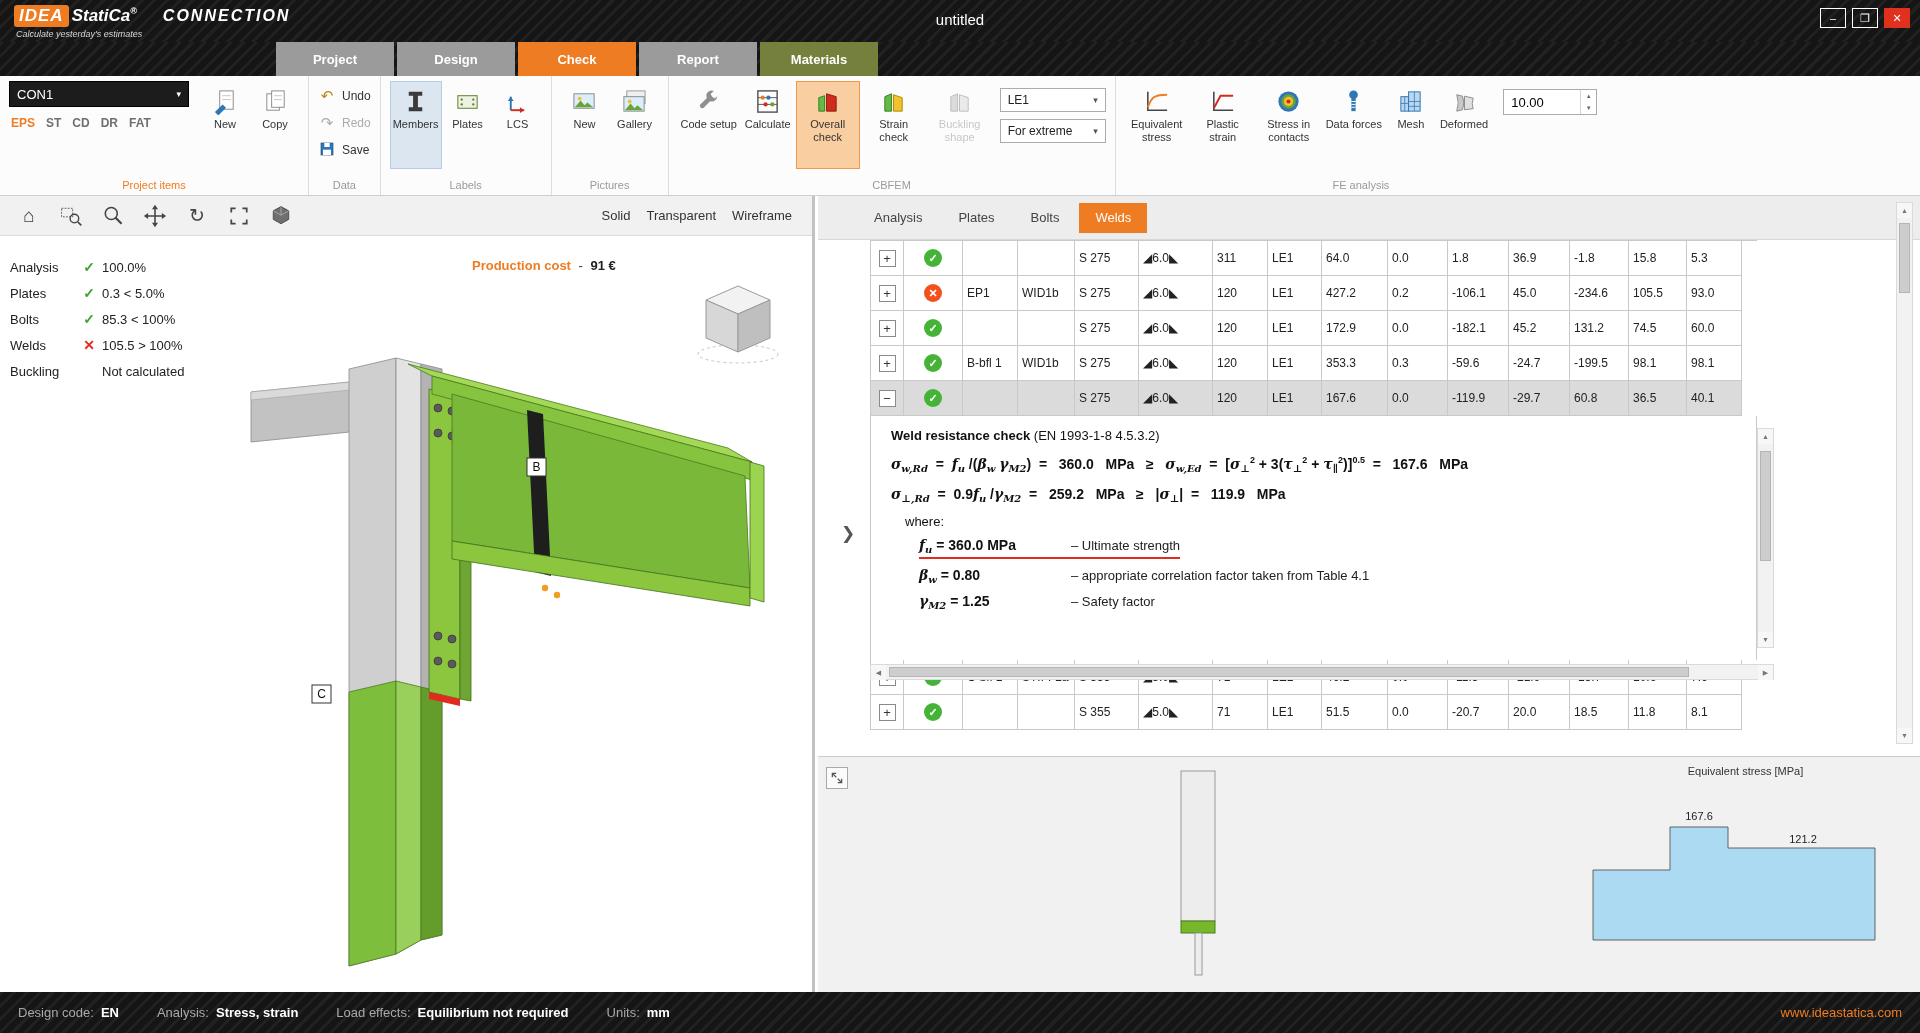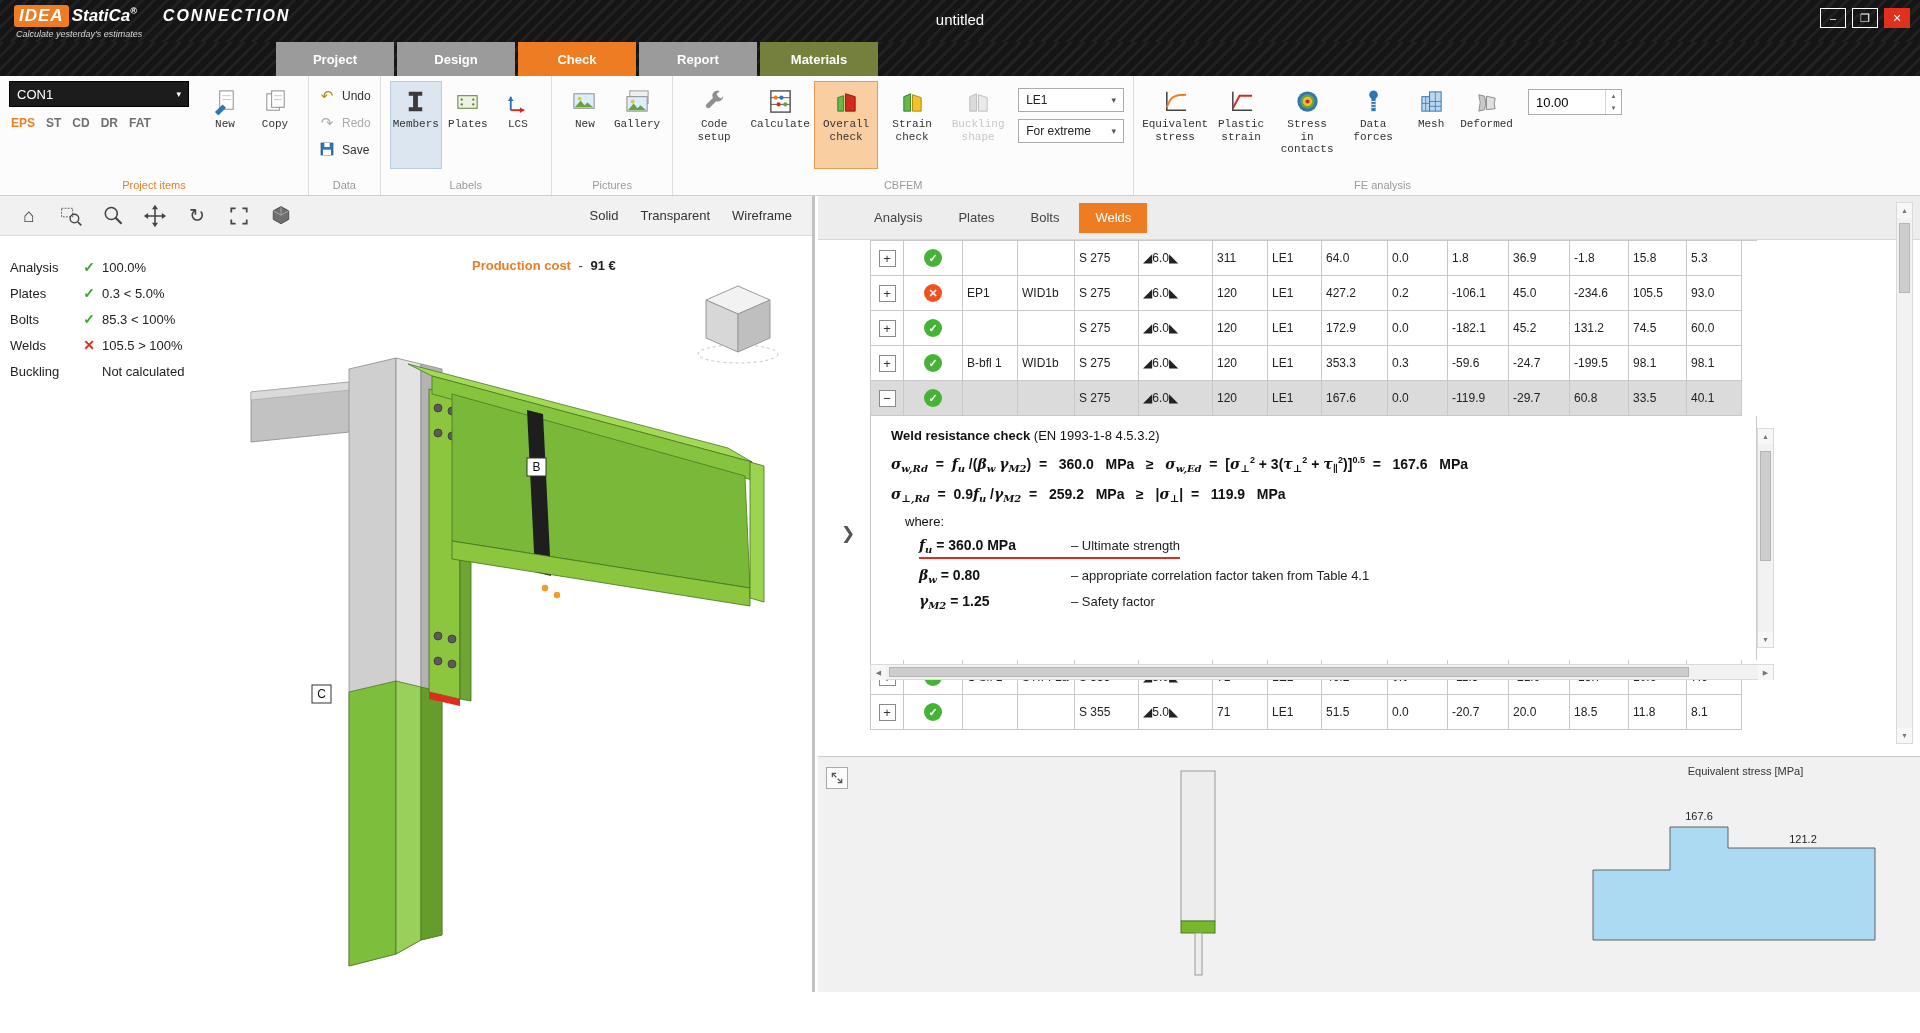--- a/index.html
+++ b/index.html
@@ -30,21 +30,21 @@
 
   
   #ribbon { position:absolute; left:0; top:76px; width:1920px; height:120px; background:#FCFCFC; border-bottom:1px solid #CFCFCF; display:flex; }
   .rgroup { display:flex; flex-direction:column; justify-content:space-between; padding:5px 9px 1px; border-right:1px solid #DEDEDE; }
   .rg-content { display:flex; align-items:flex-start; gap:2px; }
   .rg-label { text-align:center; font-size:11px; color:#9A9A9A; padding:2px 0 3px; }
   .rg-label.orange { color:#EE7C23; }
   .rbtn { display:flex; flex-direction:column; align-items:center; min-width:48px; max-width:64px; padding:5px 2px 2px; background:none; border:1px solid transparent; font-size:11px; color:#333; height:88px; cursor:pointer; font-family:inherit; }
   .rbtn .ric { width:28px; height:28px; display:flex; align-items:center; justify-content:center; }
   .rbtn .ric svg { width:27px; height:27px; }
-  .rbtn .rlabel { margin-top:3px; text-align:center; line-height:1.15;font-family:Liberation Mono, monospace; }
+  .rbtn .rlabel { margin-top:3px; text-align:center; line-height:1.15; }
   .rbtn.on { background:#DCE6F1; border-color:#B8CCE4; }
   .rbtn.on-orange { background:#F9CFA2; border-color:#EE9A4D; }
   .rbtn.dis { color:#ABABAB; filter:grayscale(1) opacity(.65); }
   .pi-col { display:flex; flex-direction:column; gap:9px; margin-right:10px; }
   .combo { display:flex; align-items:center; justify-content:space-between; height:26px; border:1px solid #ABABAB; background:#fff; padding:0 7px; font-size:12px; color:#222; cursor:pointer; }
   .combo .arr { font-size:9px; color:#555; margin-left:8px; }
   .combo.dark { width:180px; background:#1C1C1C; border-color:#000; color:#fff; font-size:13px; }
   .combo.dark .arr { color:#fff; }
   .modes { display:flex; gap:11px; font-size:12px; font-weight:bold; padding-left:2px; }
   .mode { color:#6f6f6f; cursor:pointer; }
@@ -60,21 +60,21 @@
   .spin .val { flex:1; font-size:13px; padding:5px 0 0 7px; }
   .spin .arrows { width:16px; display:flex; flex-direction:column; border-left:1px solid #D5D5D5; }
   .spin .arrows span { flex:1; font-size:6px; color:#666; display:flex; align-items:center; justify-content:center; cursor:pointer; }
 
   
   #viewport { position:absolute; left:0; top:196px; width:815px; height:796px; background:#fff; border-right:3px solid #C2C2C2; }
   #vtoolbar { position:absolute; left:0; top:0; width:100%; height:40px; background:#F1F1F1; border-bottom:1px solid #DBDBDB; display:flex; align-items:center; gap:8px; padding:0 12px; z-index:3; }
   .vtb { width:34px; height:30px; background:none; border:none; display:flex; align-items:center; justify-content:center; cursor:pointer; color:#444; font-size:19px; }
   .vtb svg { width:24px; height:24px; }
   .vmode { background:none; border:none; font-size:13px; color:#333; padding:4px 8px; cursor:pointer; font-family:inherit; }
-  .vmode-wrap { margin-left:auto; display:flex; gap:6px; }
+  .vmode-wrap { margin-left:auto; display:flex; }
   #model-svg { position:absolute; left:0; top:0; z-index:1; }
   #vstatus { position:absolute; left:10px; top:58px; z-index:4; }
   .vs-row { display:flex; align-items:center; height:26px; font-size:13px; color:#222; }
   .vs-name { width:66px; }
   .vs-ico { width:26px; text-align:center; font-weight:bold; font-size:14px; }
   .vs-ico.ok { color:#3AA62F; }
   .vs-ico.fail { color:#E02B1E; }
   .vs-val { }
   #prodcost { position:absolute; left:472px; top:62px; z-index:4; font-size:13px; font-weight:bold; }
   #prodcost .pc-label { color:#EE7C23; }
@@ -685,21 +685,21 @@
     <div class="dcell"></div>
     <div class="dcell">S 275</div>
     <div class="dcell">◢6.0◣</div>
     <div class="dcell">120</div>
     <div class="dcell">LE1</div>
     <div class="dcell">167.6</div>
     <div class="dcell">0.0</div>
     <div class="dcell">-119.9</div>
     <div class="dcell">-29.7</div>
     <div class="dcell">60.8</div>
-    <div class="dcell">33.5</div>
+    <div class="dcell">36.5</div>
     <div class="dcell">40.1</div>
   </div>
 </div>
 
     <div id="detail">
       <button id="detail-chevron">❯</button>
       <div class="d-title">
         <b>Weld resistance check</b><span> (EN 1993-1-8 4.5.3.2)</span>
       </div>
       <div class="fline"><span class="tk-i">σ</span><span class="tk-sub">w,Rd</span><span class="tk-n">  =  </span><span class="tk-i">f</span><span class="tk-sub">u</span><span class="tk-n"> /(</span><span class="tk-i">β</span><span class="tk-sub">w</span><span class="tk-n"> </span><span class="tk-i">γ</span><span class="tk-sub">M2</span><span class="tk-n">)  =   </span><span class="tk-n">360.0</span><span class="tk-n">   MPa   </span><span class="tk-n">≥</span><span class="tk-n">   </span><span class="tk-i">σ</span><span class="tk-sub">w,Ed</span><span class="tk-n">  =  [</span><span class="tk-i">σ</span><span class="tk-sub">⊥</span><span class="tk-sup">2</span><span class="tk-n"> + 3(</span><span class="tk-i">τ</span><span class="tk-sub">⊥</span><span class="tk-sup">2</span><span class="tk-n"> + </span><span class="tk-i">τ</span><span class="tk-sub">∥</span><span class="tk-sup">2</span><span class="tk-n">)]</span><span class="tk-sup">0.5</span><span class="tk-n">  =   </span><span class="tk-n">167.6</span><span class="tk-n">   MPa</span></div>
@@ -804,13 +804,24 @@
         <div id="chart-title">Equivalent stress [MPa]</div>
         <svg width="300" height="172" viewBox="0 0 300 172">
           <polygon points="5,160 5,90 82,90 82,47 140,47 140,68 287,68 287,160" fill="#ABDAF2" stroke="#555" stroke-width="0.9"></polygon>
           <text x="111" y="40" class="chart-lbl">167.6</text>
           <text x="215" y="63" class="chart-lbl">121.2</text>
         </svg>
       </div>
     </div>
   </section>
 
+  <footer id="statusbar" class="carbon">
+    <span class="sb-label">Design code:</span>
+    <span class="sb-value">EN</span>
+    <span class="sb-label">Analysis:</span>
+    <span class="sb-value">Stress, strain</span>
+    <span class="sb-label">Load effects:</span>
+    <span class="sb-value">Equilibrium not required</span>
+    <span class="sb-label">Units:</span>
+    <span class="sb-value">mm</span>
+    <a id="sb-site" href="#">www.ideastatica.com</a>
+  </footer>
 </div>
 
 </body></html>

